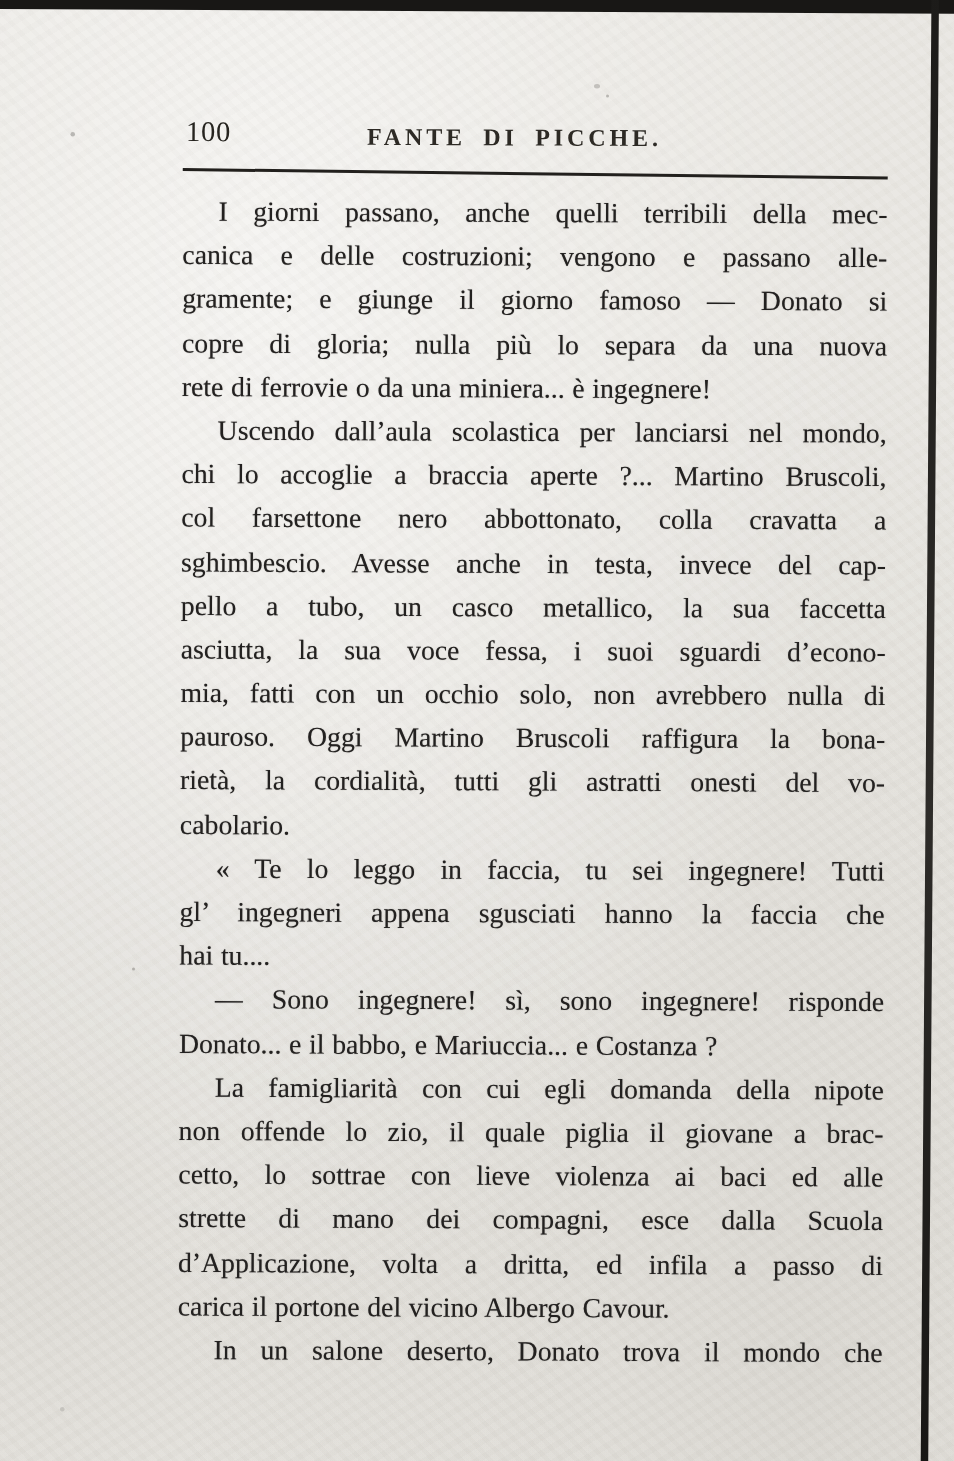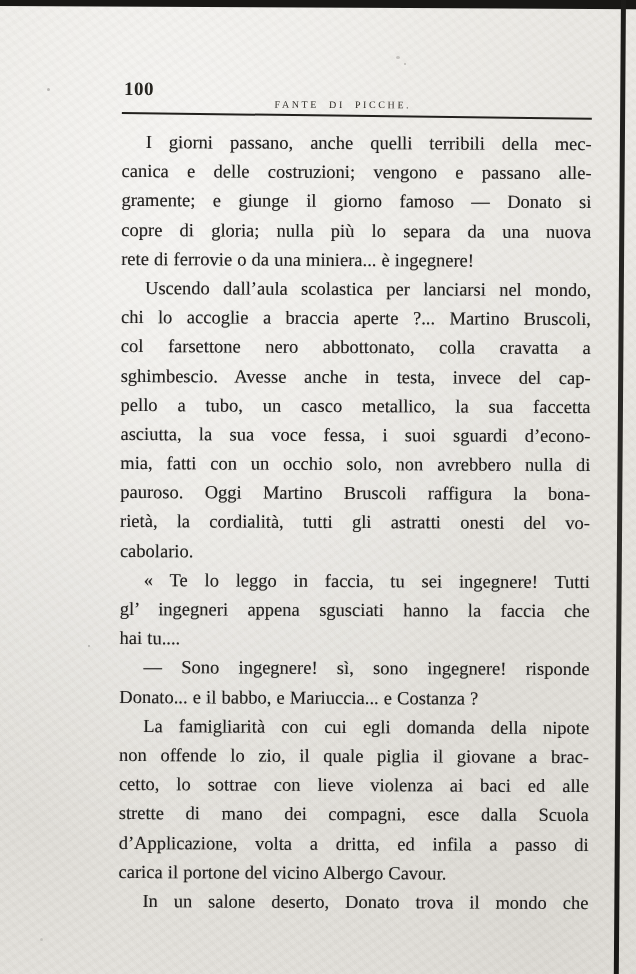--- a/index.html
+++ b/index.html
@@ -79,29 +79,28 @@
     position: relative;
     height: 22px;
   }
   .page-number {
     position: absolute;
     left: 2px;
     top: 0;
     font-size: 19px;
     letter-spacing: 0.5px;
     color: #26241f;
-    font-weight: bold;
   }
   .running-title {
     position: absolute;
     left: calc(50% - 14px);
-    top: 20px;
+    top: 5px;
     transform: translateX(-50%);
-    font-size: 10px;
-    font-weight: normal;
+    font-size: 16px;
+    font-weight: bold;
     letter-spacing: 2.6px;
     word-spacing: 5px;
     color: #2d2a25;
     white-space: nowrap;
   }
   .header-rule {
     margin-top: 12px;
     width: 470px;
     height: 2px;
     background: #22201d;

